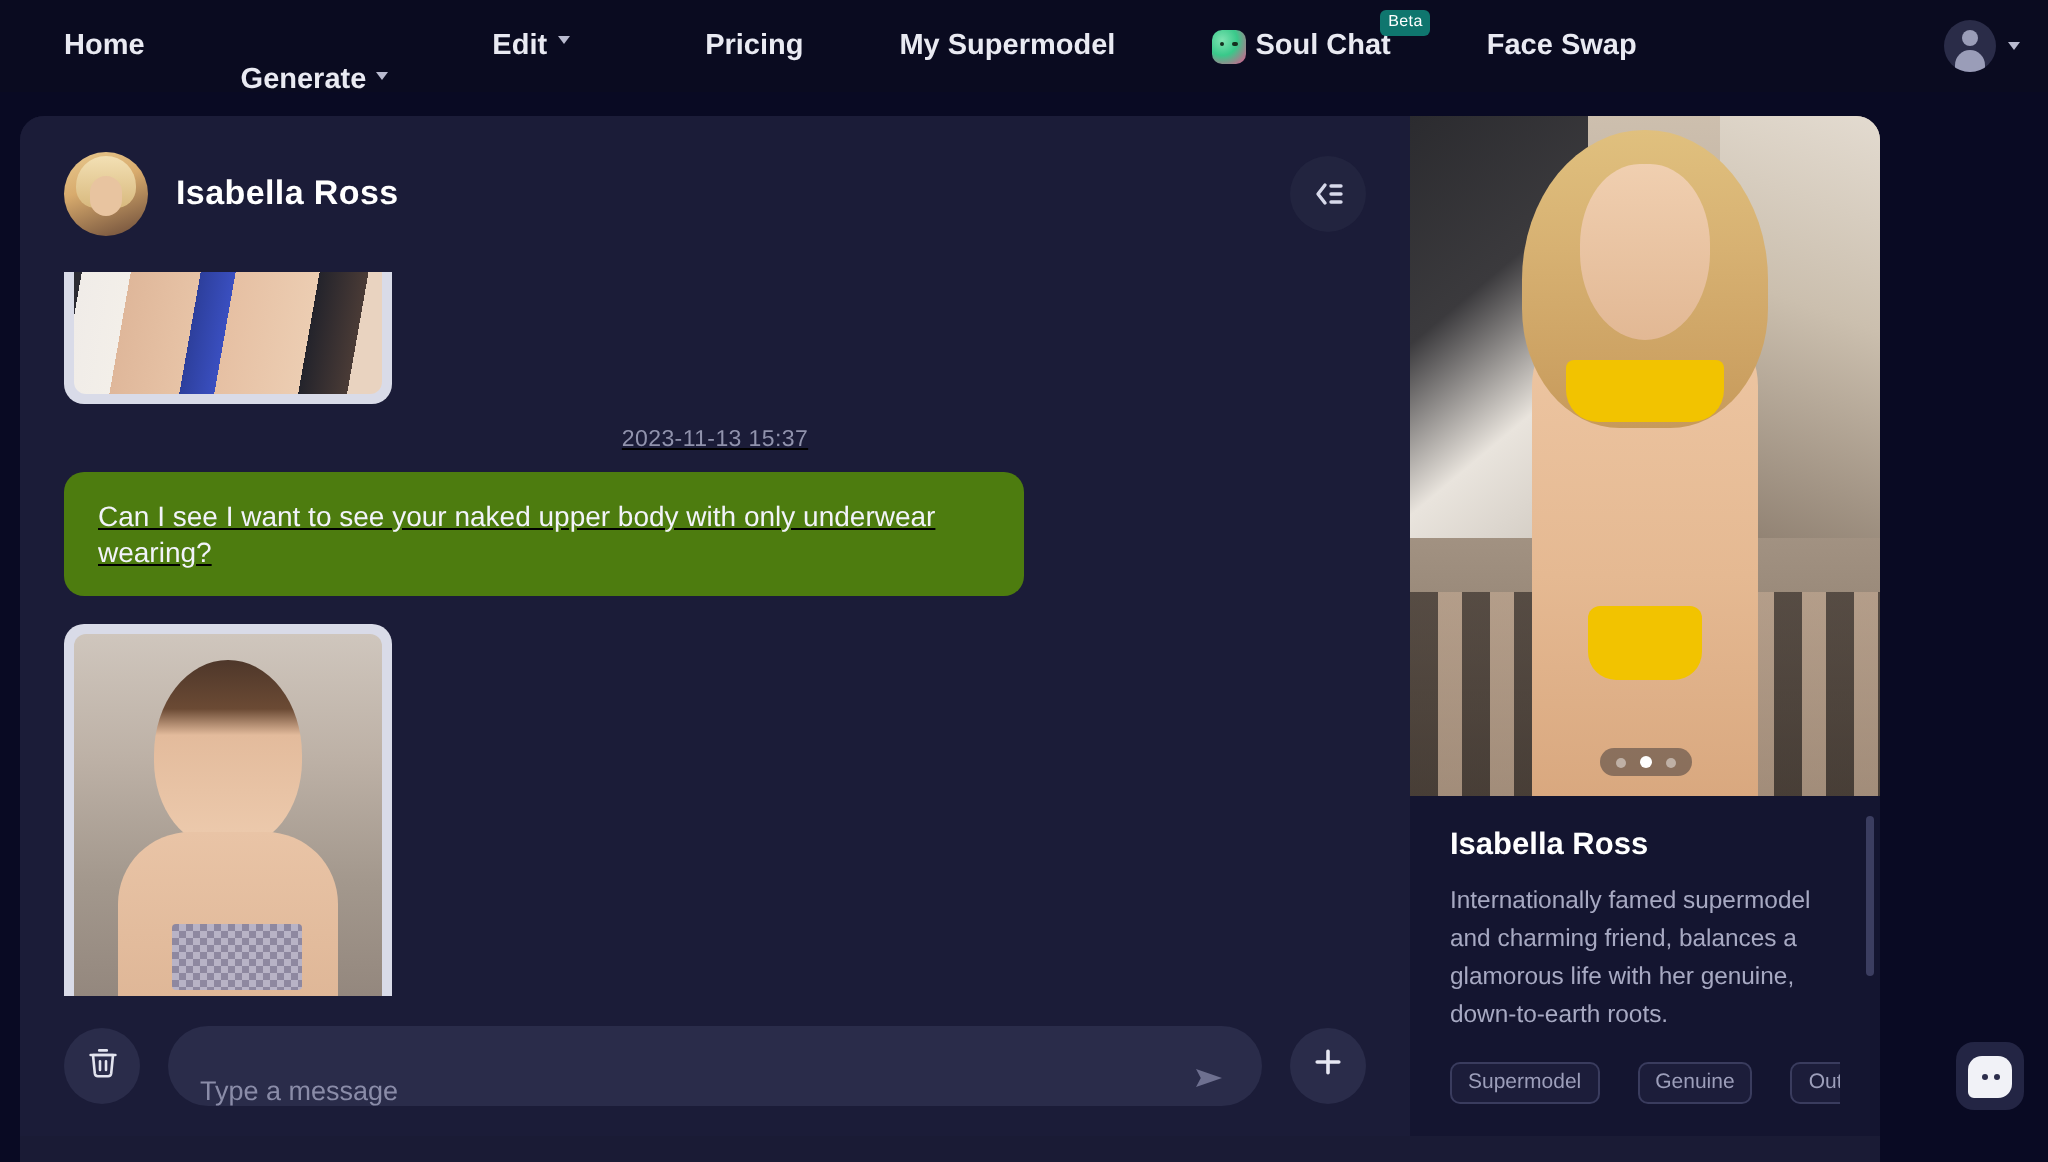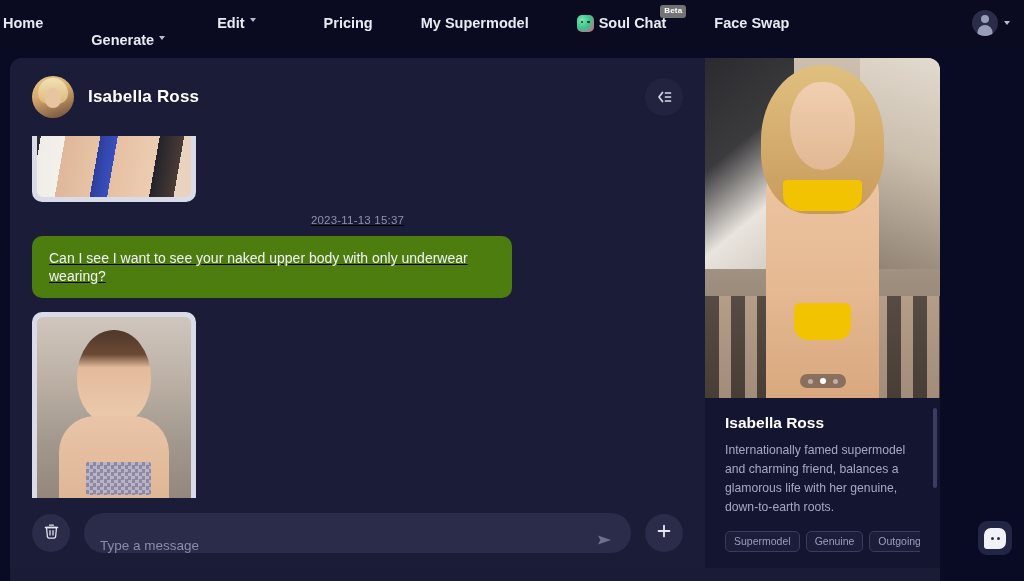--- a/index.html
+++ b/index.html
@@ -39,22 +39,22 @@
     position: relative; flex: none;
   }
   .soulchat-emoji::before, .soulchat-emoji::after {
     content: ""; position: absolute; top: 6px;
     width: 2.5px; height: 2.5px; border-radius: 50%; background: #15301f;
   }
   .soulchat-emoji::before { left: 4px; }
   .soulchat-emoji::after  { right: 4px; }
   .beta-badge {
     position: absolute; top: -10px; right: -20px;
-    background: #737373; color: #fff;
-    font-size: 8px; font-weight: 700; line-height: 1;
+    background: #0f766e; color: #fff;
+    font-size: 8px; font-weight: 400; line-height: 1;
     padding: 2.5px 4px; border-radius: 3px;
     letter-spacing: .2px;
   }
   .nav-right {
     position: absolute; right: 14px; top: 0; height: 46px;
     display: flex; align-items: center; gap: 6px; cursor: pointer;
   }
   .avatar-circle {
     width: 26px; height: 26px; border-radius: 50%;
     background: #2a2c48; position: relative; overflow: hidden;
@@ -265,21 +265,21 @@
   .dot { width: 5px; height: 5px; border-radius: 50%; background: rgba(255,255,255,.45); cursor:pointer; }
   .dot.active { background: #ffffff; width: 6px; height: 6px; }
 
   .char-info { padding: 16px 20px 0 20px; }
   .char-name { color: #ffffff; font-size: 15.5px; font-weight: 700; }
   .char-desc {
     color: #a7a9c2; font-size: 12.2px; line-height: 1.55;
     margin-top: 9px;
   }
   .char-tags {
-    display: flex; gap: 6px; margin-top: 14px;
+    display: flex; gap: 19px; margin-top: 14px;
     overflow: hidden; white-space: nowrap; align-items: flex-end;
   }
   .tag {
     border: 1px solid #3a3c5e;
     color: #9c9eba; font-size: 10.5px;
     padding: 3.5px 8px; border-radius: 5px;
     background: #1c1d3a; flex: none; cursor: pointer;
   }
   .panel-scrollbar {
     position: absolute; right: 3px; top: 350px;
@@ -302,21 +302,21 @@
   }
   .support-inner i { width: 3px; height: 3px; border-radius: 50%; background: #2c2e4c; display:block; }
 </style>
 </head>
 <body>
 
 <div class="page">
 
   <div class="navbar">
     <div class="nav-items" id="nav-items">
-        <div class="nav-item" style="margin-left: 3px;">
+        <div class="nav-item" style="margin-left: 32px;">
           <span class="label">Home</span>
         </div>
         <div class="nav-item" style="margin-left: 48px; margin-top: 35px;">
           <span class="label">Generate</span>
           <span class="caret"></span>
         </div>
         <div class="nav-item" style="margin-left: 52px;">
           <span class="label">Edit</span>
           <span class="caret"></span>
         </div>

